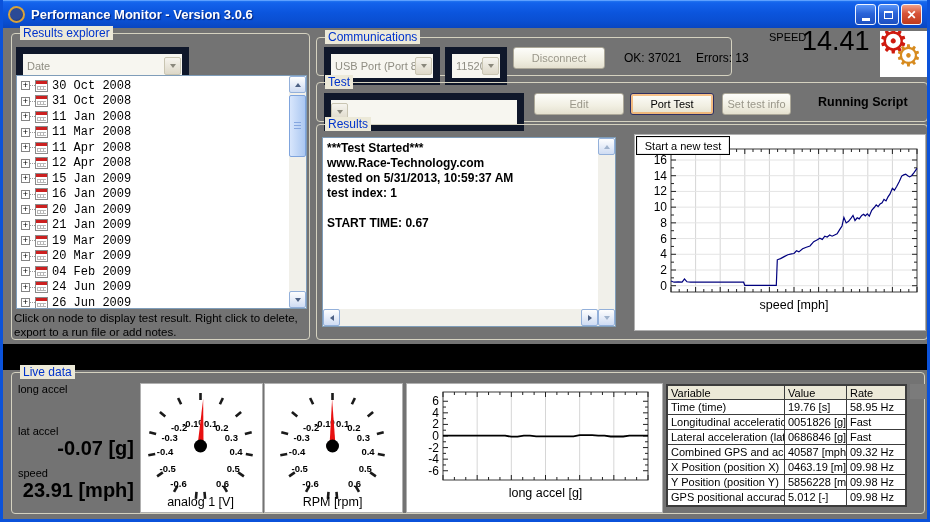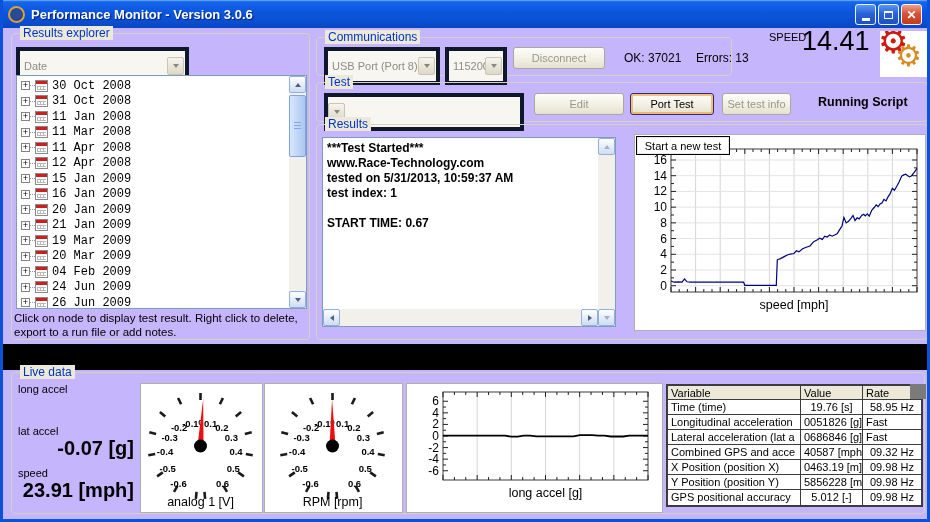--- a/index.html
+++ b/index.html
@@ -1,17 +1,17 @@
 <!DOCTYPE html>
 <html><head>
 <meta charset="utf-8">
 <style>
   * { margin:0; padding:0; box-sizing:border-box; }
   body { font-family:"Liberation Sans", sans-serif; background:#3a6ea5; }
-  #win { position:relative; width:930px; height:522px; background:#c4b5fd;
+  #win { position:relative; width:930px; height:522px; background:#737373;
          border-left:3px solid #0b52da; border-right:3px solid #0b52da; border-bottom:3px solid #0b52da; overflow:hidden; }
   
   #titlebar { position:absolute; left:-3px; top:0; width:930px; height:28px;
     background:linear-gradient(180deg,#2a80f3 0%,#1463ec 10%,#0b55dd 45%,#0a4fd2 75%,#0946c1 100%);
     box-shadow:inset 0 1px 0 #5da0ff; display:flex; align-items:center; }
   #appicon { width:17px; height:17px; margin:0 6px 0 8px; border-radius:50%;
     background:radial-gradient(circle at 45% 40%, #2b4a96 0 55%, #13255c 100%);
     border:2px solid #d9a33a; }
   #title { color:#fff; font-weight:bold; font-size:13px; text-shadow:1px 1px 1px #00227a; }
   #winbtns { position:absolute; right:8px; top:4px; display:flex; gap:2px; }
@@ -19,21 +19,21 @@
     background:linear-gradient(180deg,#5a96f8,#2a63d8 45%,#1d4fc0); display:flex; align-items:center; justify-content:center; }
   .wbtn.close { background:linear-gradient(180deg,#f0a088,#d75338 45%,#c03a1c); }
   .glyph-min { width:8px; height:3px; background:#fff; margin-top:9px; }
   .glyph-max { width:9px; height:8px; border:1px solid #fff; border-top:2px solid #fff; }
   .glyph-close { color:#fff; font-size:12px; font-weight:bold; line-height:1; }
   
   .gbox { position:absolute; border:1px solid #d5d2c0; border-radius:4px; }
   .cap { position:absolute; top:-8px; left:8px; background:#ece9d8; padding:0 3px;
          color:#0033cc; font-size:12px; line-height:14px; white-space:nowrap; }
   
-  .combo { position:absolute; height:38px; background:#f7f6f0; border:4px solid #0f172a; display:flex; align-items:center; }
+  .combo { position:absolute; height:38px; background:#f7f6f0; border:7px solid #0f172a; display:flex; align-items:center; }
   .ctext { flex:1; padding:0 4px; font-size:11px; color:#8f8d82; white-space:nowrap; overflow:hidden; }
   .cbtn { width:17px; height:18px; margin-right:1px; background:linear-gradient(180deg,#f6f4ee,#ddd8c8);
           border:1px solid #c9c5b2; border-radius:2px; display:flex; align-items:center; justify-content:center; }
   .tri-down { width:0; height:0; border-left:3.5px solid transparent; border-right:3.5px solid transparent; border-top:4.5px solid #8a887c; }
   .btn { position:absolute; height:22px; font-size:11px; display:flex; align-items:center; justify-content:center;
          background:linear-gradient(180deg,#fdfdfa,#f1efe2 60%,#e4e0cf); border:1px solid #aca899; border-radius:3px; color:#9a978a; }
   .btn.primary { color:#000; border:1px solid #2f2f62; box-shadow:inset 0 0 0 2px rgba(243,160,75,0.65); }
   .btn.small-b { border:1px solid #000; border-radius:0; background:#fff; color:#000; height:19px; box-shadow:inset 0 0 0 1px #e8e8e8; }
   .plain { position:absolute; font-size:12px; color:#000; white-space:nowrap; }
   .bold { font-weight:bold; }
@@ -80,22 +80,22 @@
   .rd-value { position:absolute; font-size:20px; font-weight:bold; color:#000; width:120px; text-align:right; white-space:nowrap; }
   .lbox { position:absolute; background:#fff; border:1px solid #b0b0b0; }
   
   #live-table { position:absolute; border:2px solid #3c3c3c; background:#fff; }
   .trh,.trd { display:flex; }
   .tc { border-right:1px solid #3c3c3c; border-bottom:1px solid #3c3c3c; padding:1px 3px;
         overflow:hidden; white-space:nowrap; font-size:11px; background:#fff; height:15px; line-height:13px; }
   .tc:last-child { border-right:none; }
   .trd:last-child .tc { border-bottom:none; }
   .tc.h { background:#ece9d8; height:14px; line-height:12px; }
-  .c0{width:133px}.c1{width:62px}.c2{width:58px}
-  .r{text-align:center}.l{text-align:left}
+  .c0{width:117px}.c1{width:62px}.c2{width:58px}
+  .r{text-align:left}.l{text-align:left}
   #tbl-corner { position:absolute; background:#7b7b7b; }
   svg text { font-family:"Liberation Sans", sans-serif; }
 </style>
 </head>
 <body>
 
 <div id="win">
 
   <div id="titlebar">
     <span id="appicon"></span>

